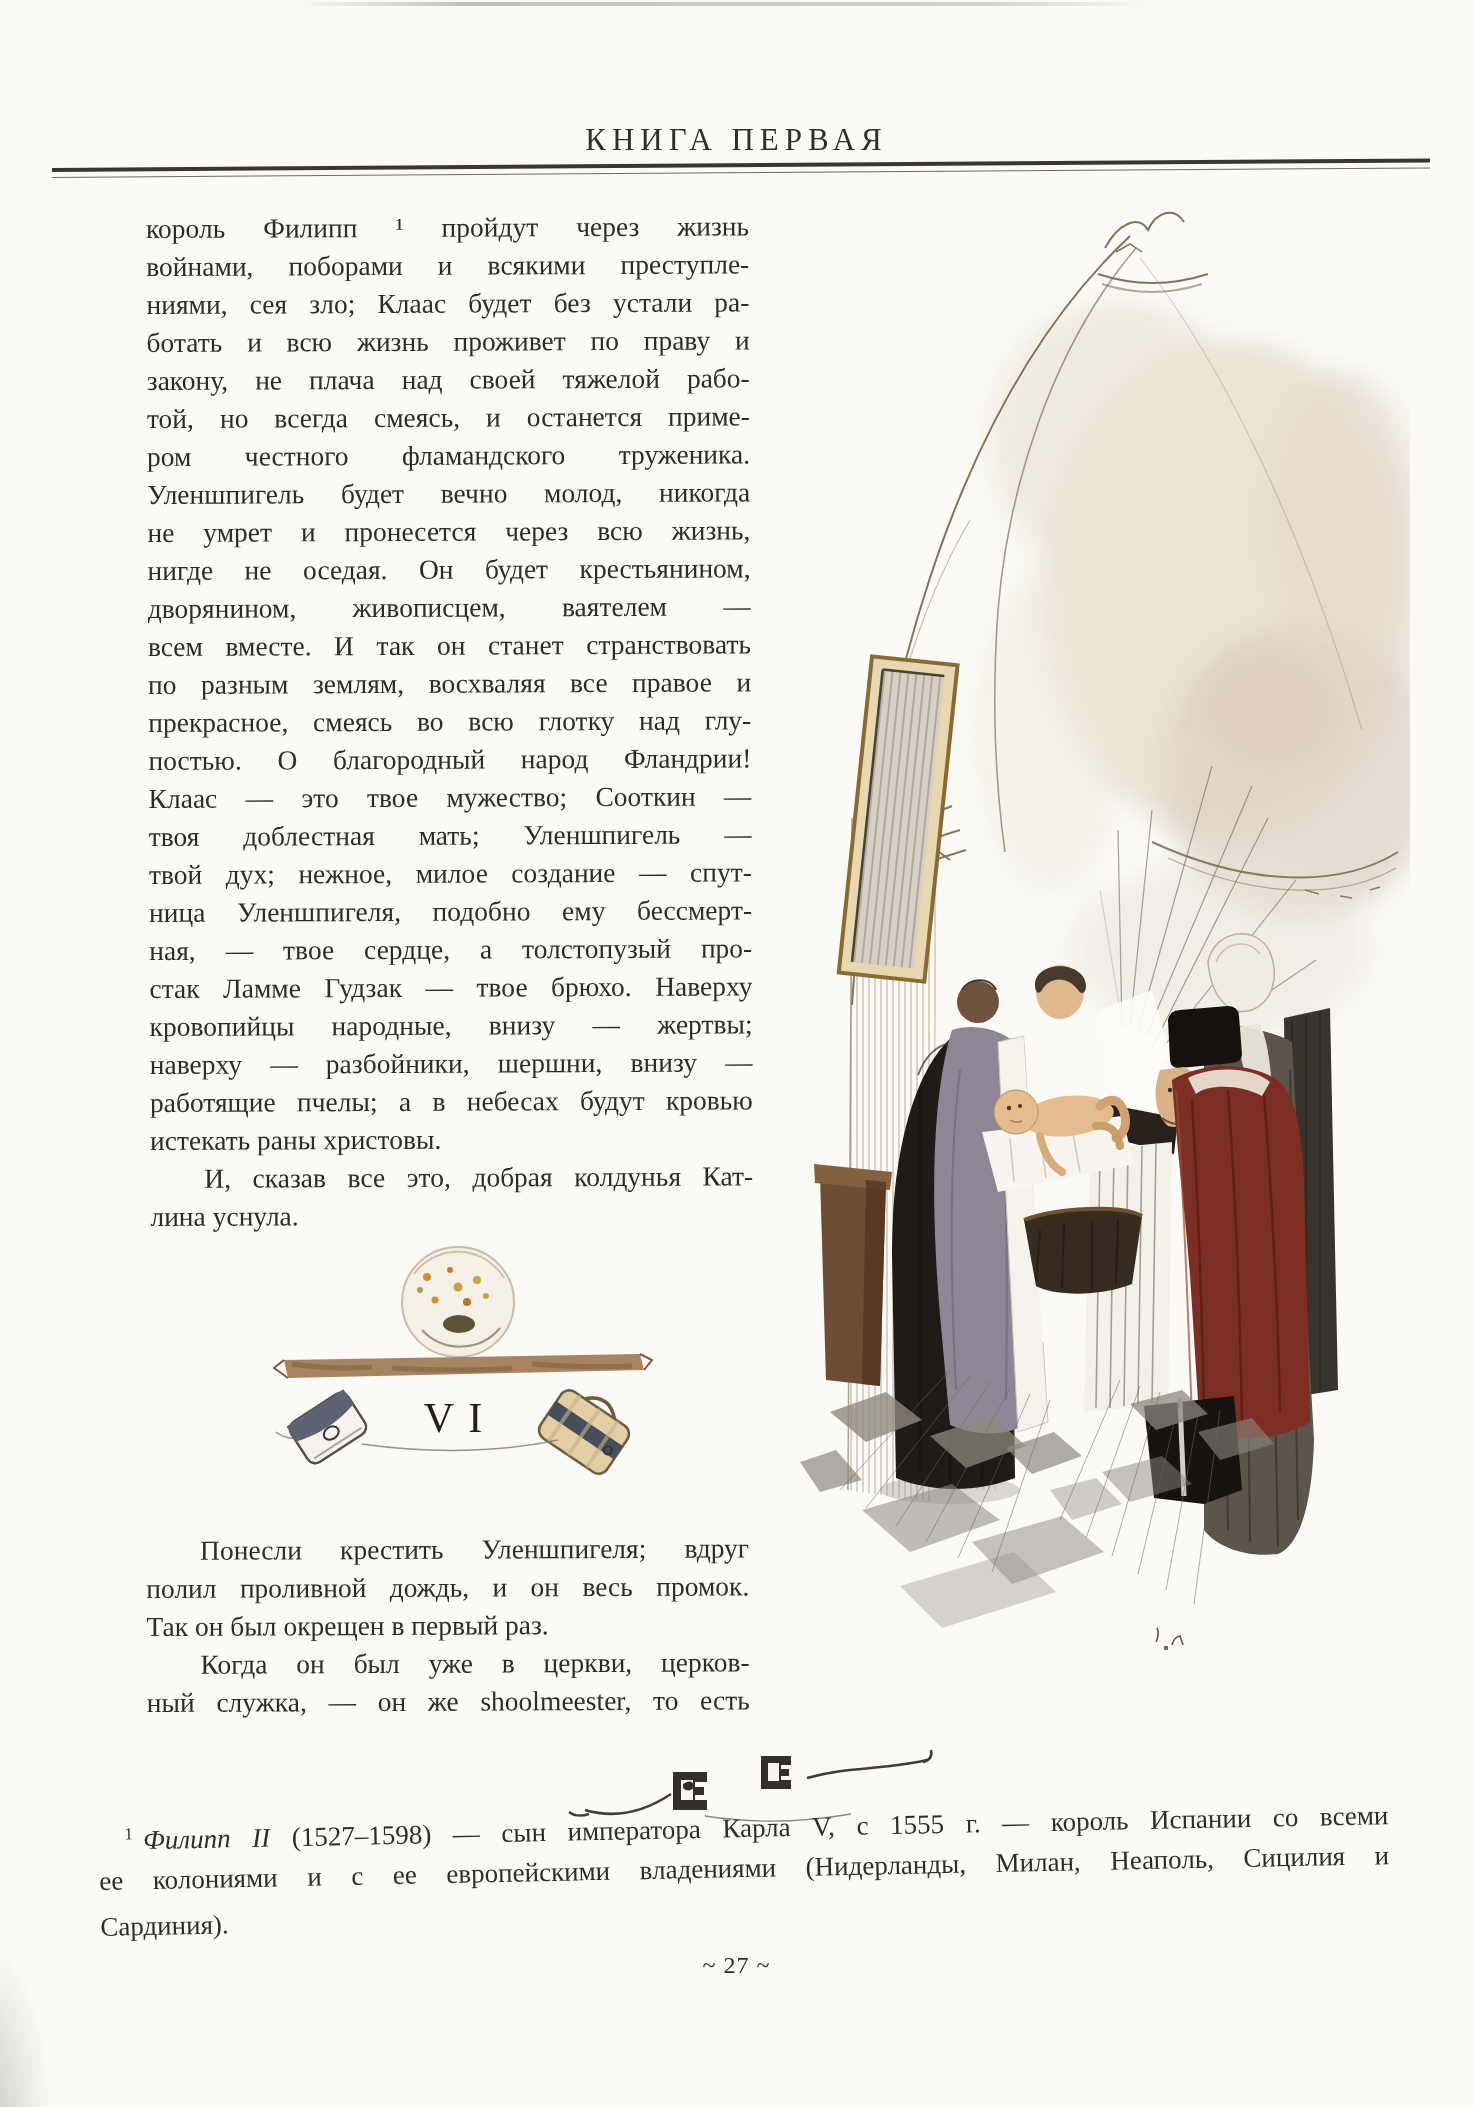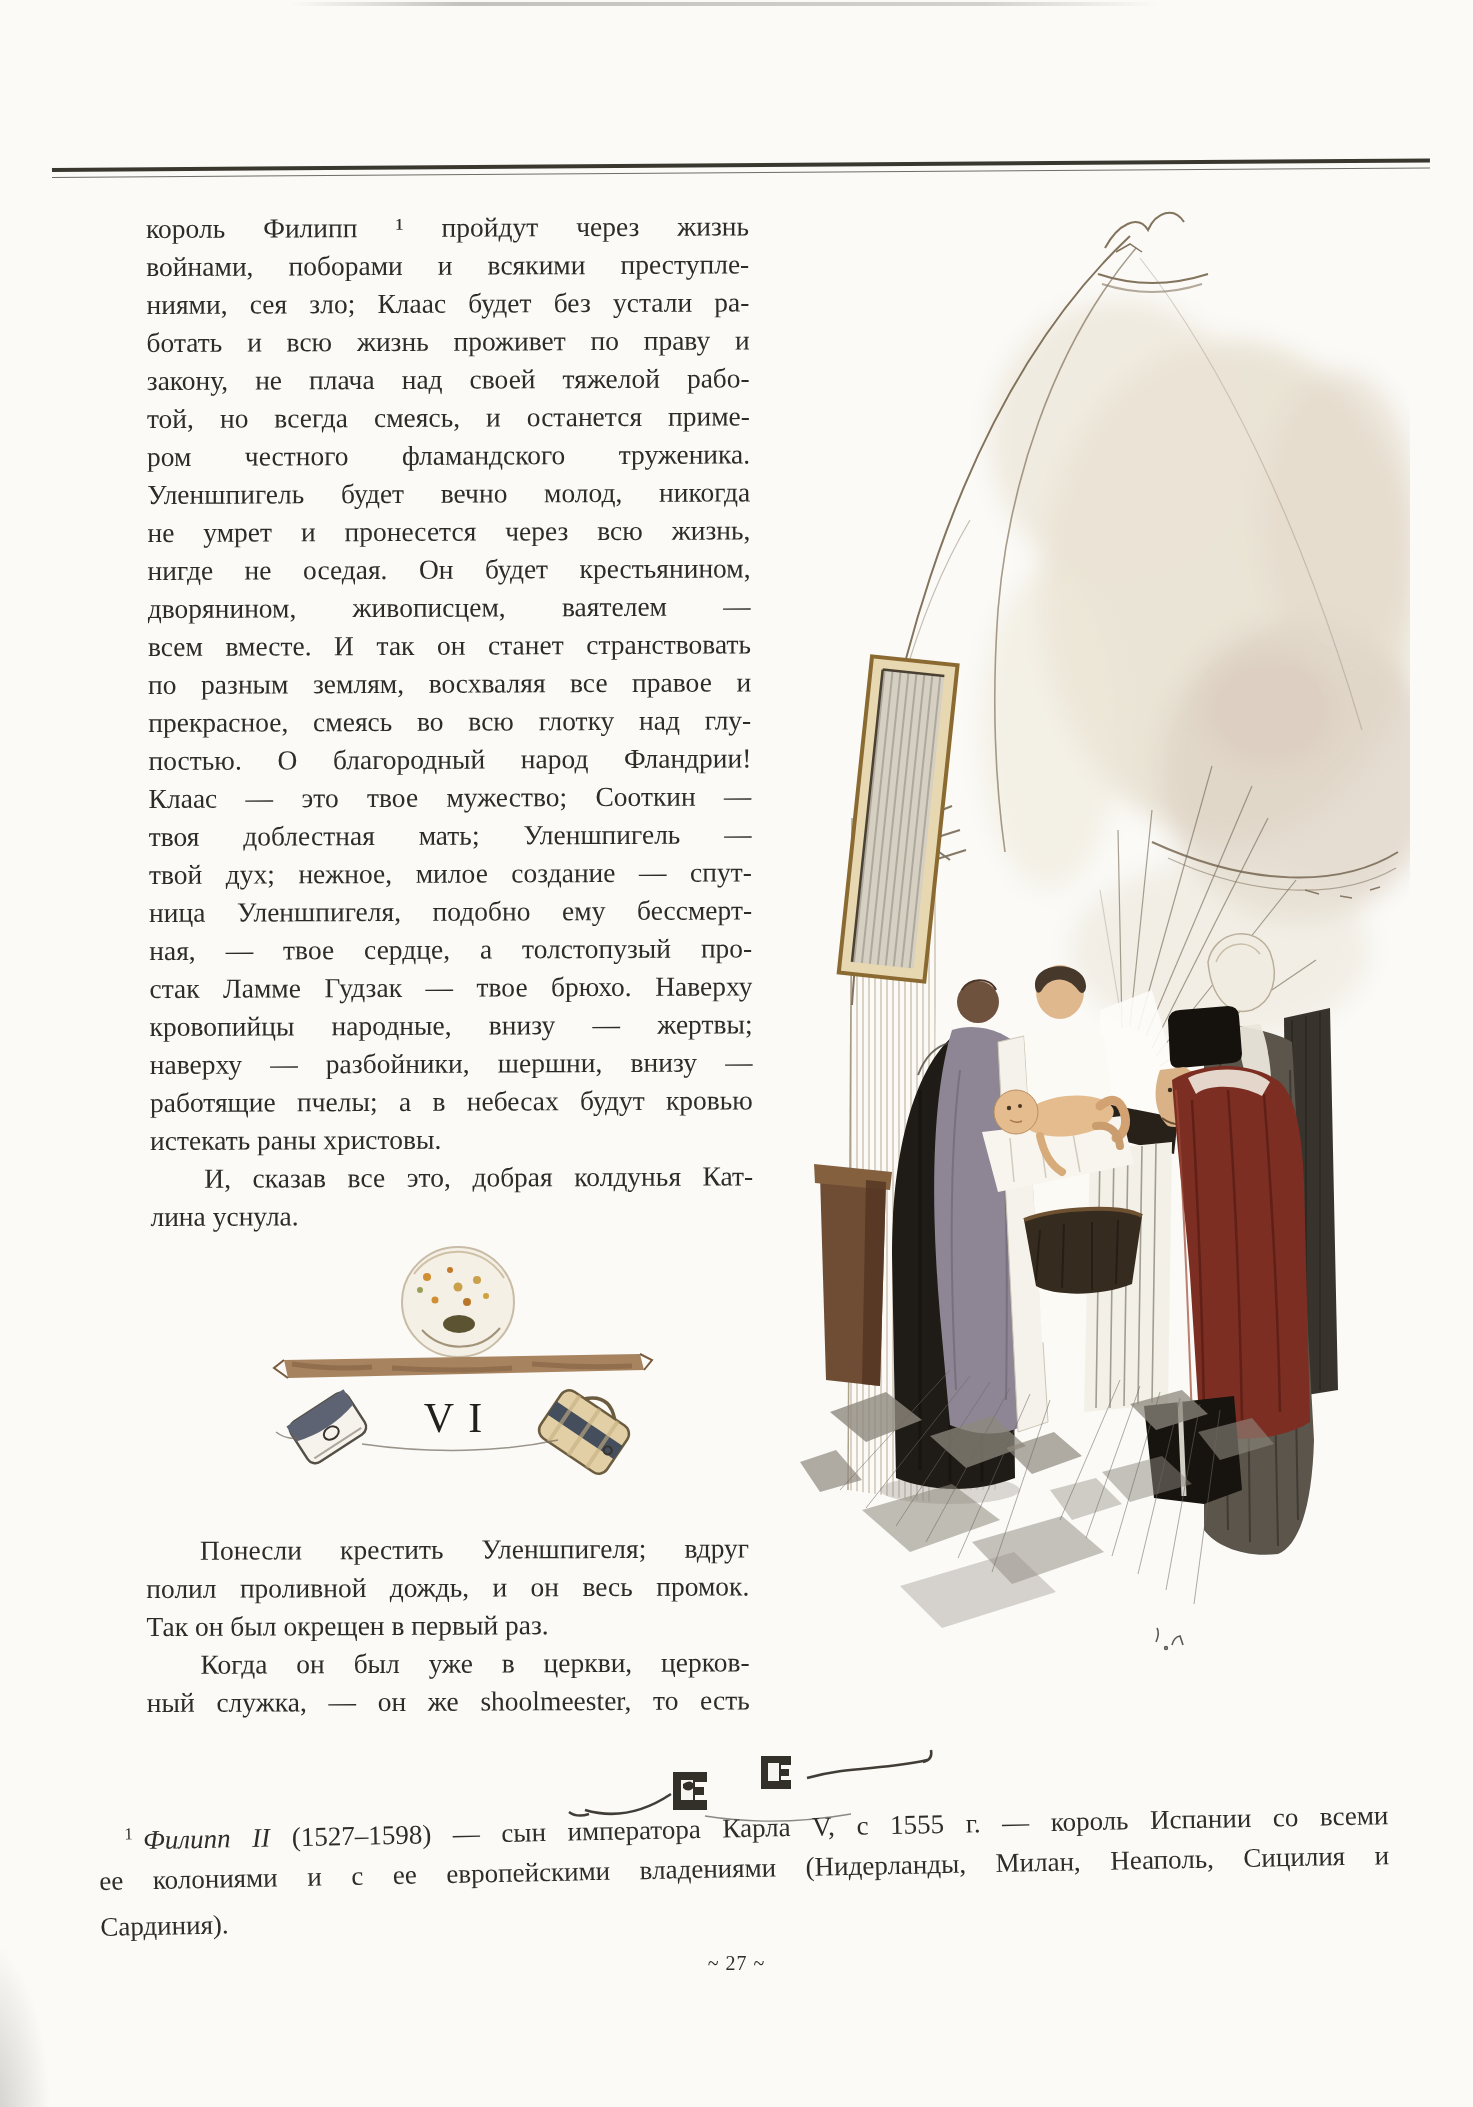--- a/index.html
+++ b/index.html
@@ -46,31 +46,32 @@
     font-size:27px;line-height:46px;color:#2e2d29;
     transform:rotate(-1.15deg);transform-origin:0 0;
   }
   .fn-line{height:46px;overflow:hidden;text-align:justify;text-align-last:justify;}
   .fn-line.first{text-indent:26px;}
   .fn-line.end{text-align-last:left;}
   .footnote sup{font-size:17px;margin-right:10px;}
   .footnote i{font-style:italic;}
   
   .pagenum{position:absolute;top:1952px;left:0;width:100%;text-align:center;
-    font-size:20px;letter-spacing:1px;color:#2e2d29;}
+    font-size:24px;letter-spacing:1px;color:#2e2d29;}
   svg text{font-family:"Liberation Serif","DejaVu Serif",serif;}
 </style>
 </head>
 <body>
 
 <div class="page">
 
   <div class="scan-streak"></div>
   <div class="corner-smudge"></div>
 
+  <div class="header-title">КНИГА ПЕРВАЯ</div>
   <div class="header-rule">
     <div class="r1"></div>
       <div class="r2"></div>
   </div>
 
   <div class="textcol tc1">
       <div class="tline">король Филипп ¹ пройдут через жизнь</div>
       <div class="tline">войнами, поборами и всякими преступле-</div>
       <div class="tline">ниями, сея зло; Клаас будет без устали ра-</div>
       <div class="tline">ботать и всю жизнь проживет по праву и</div>

